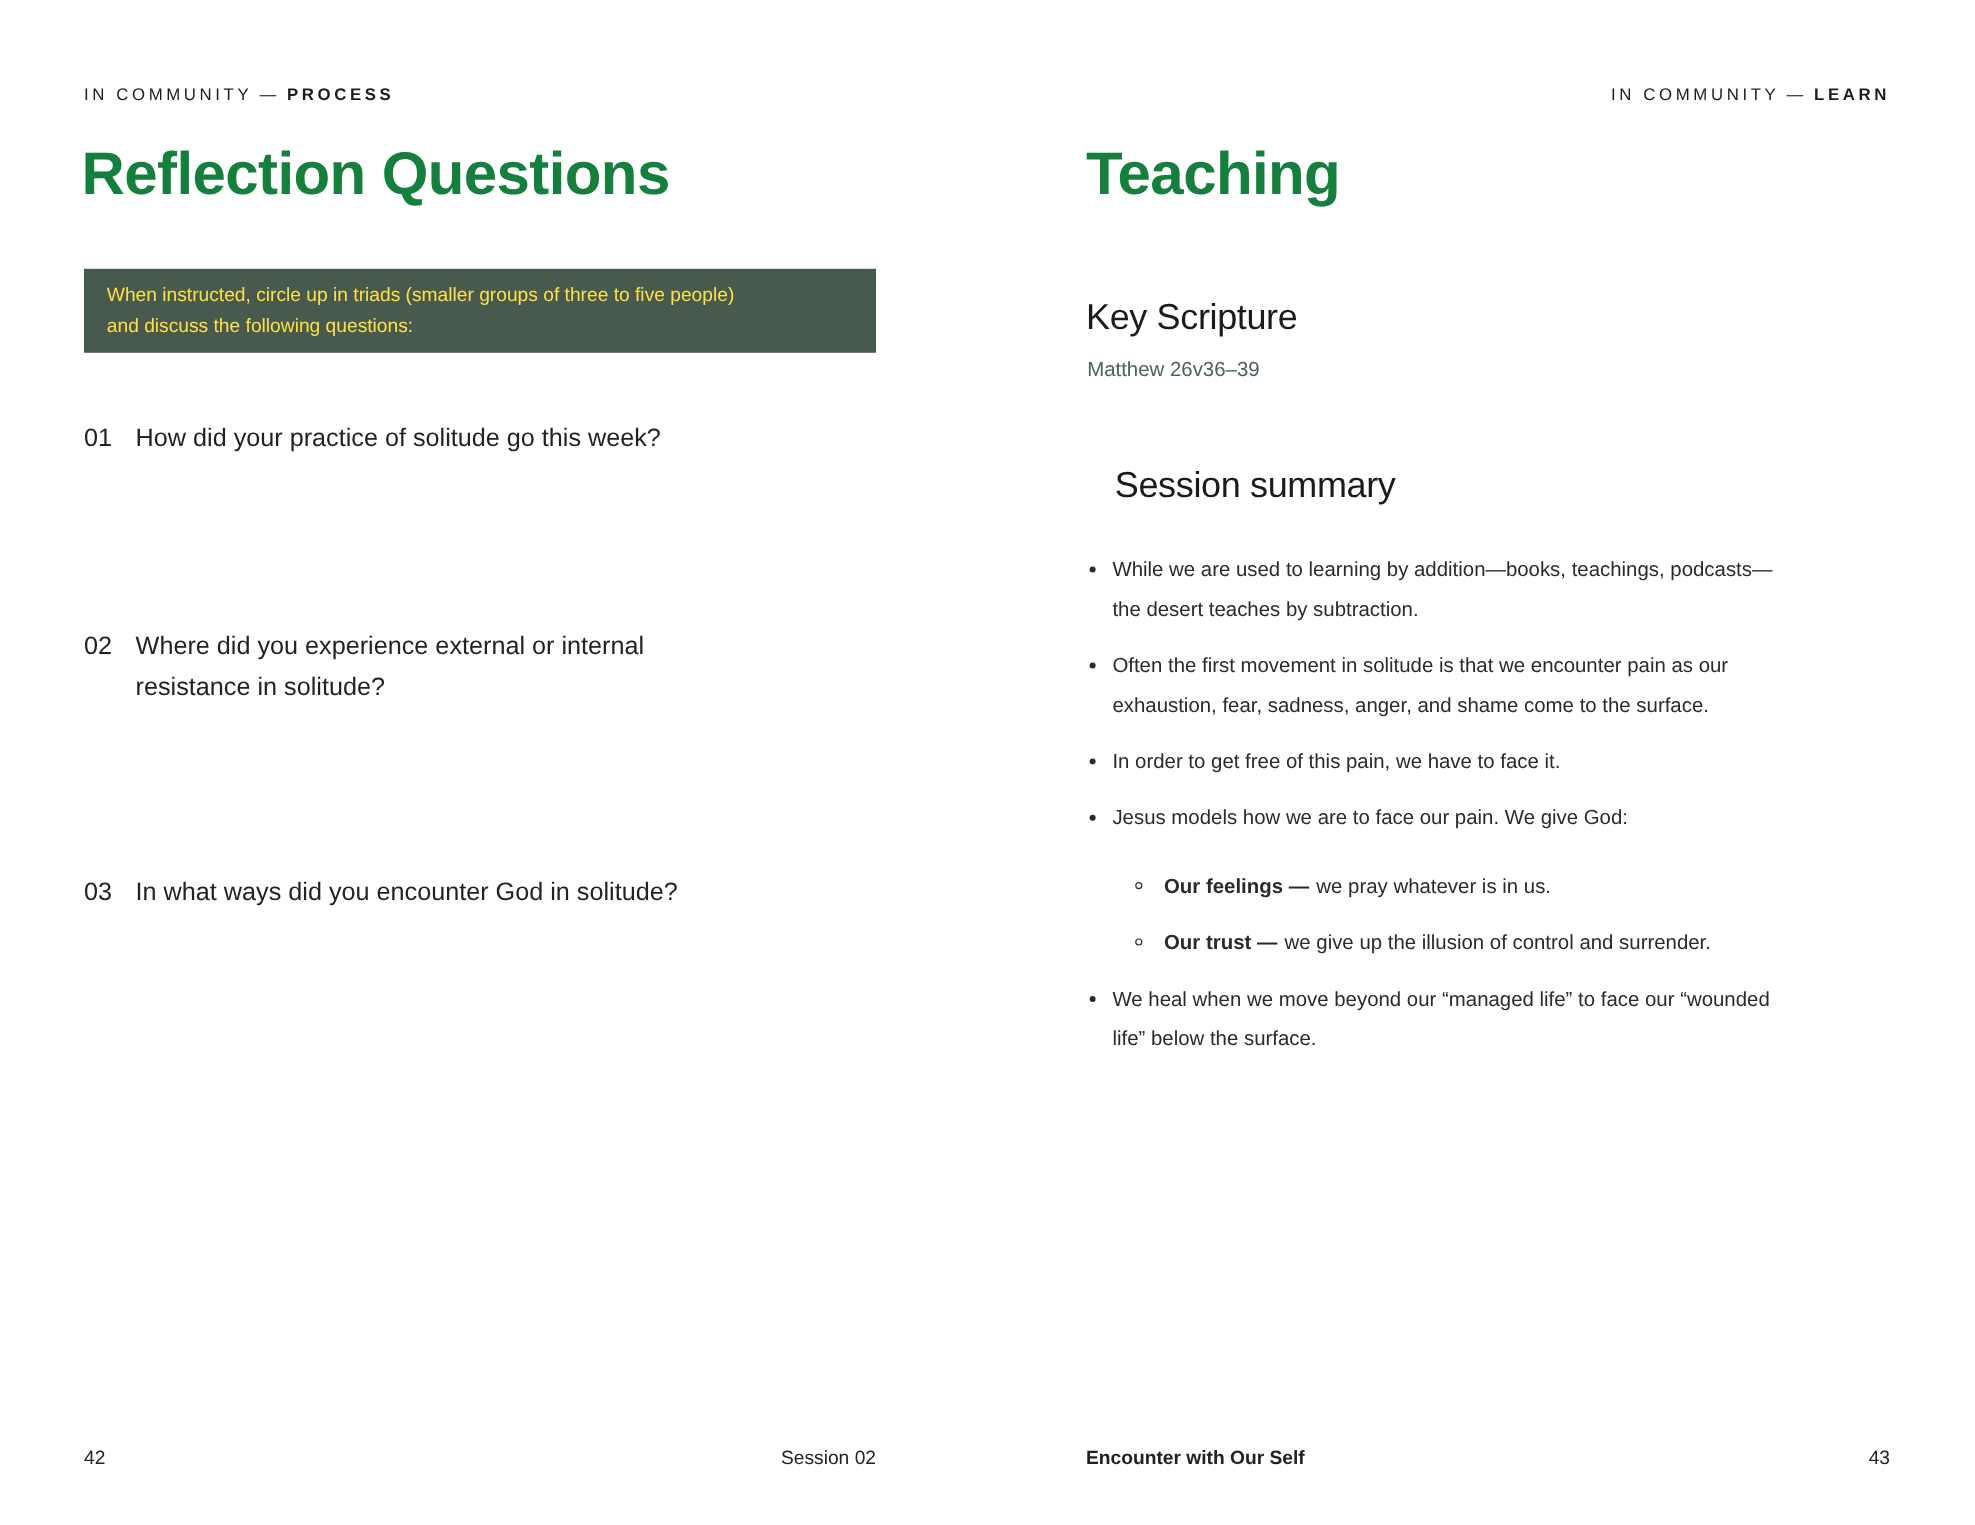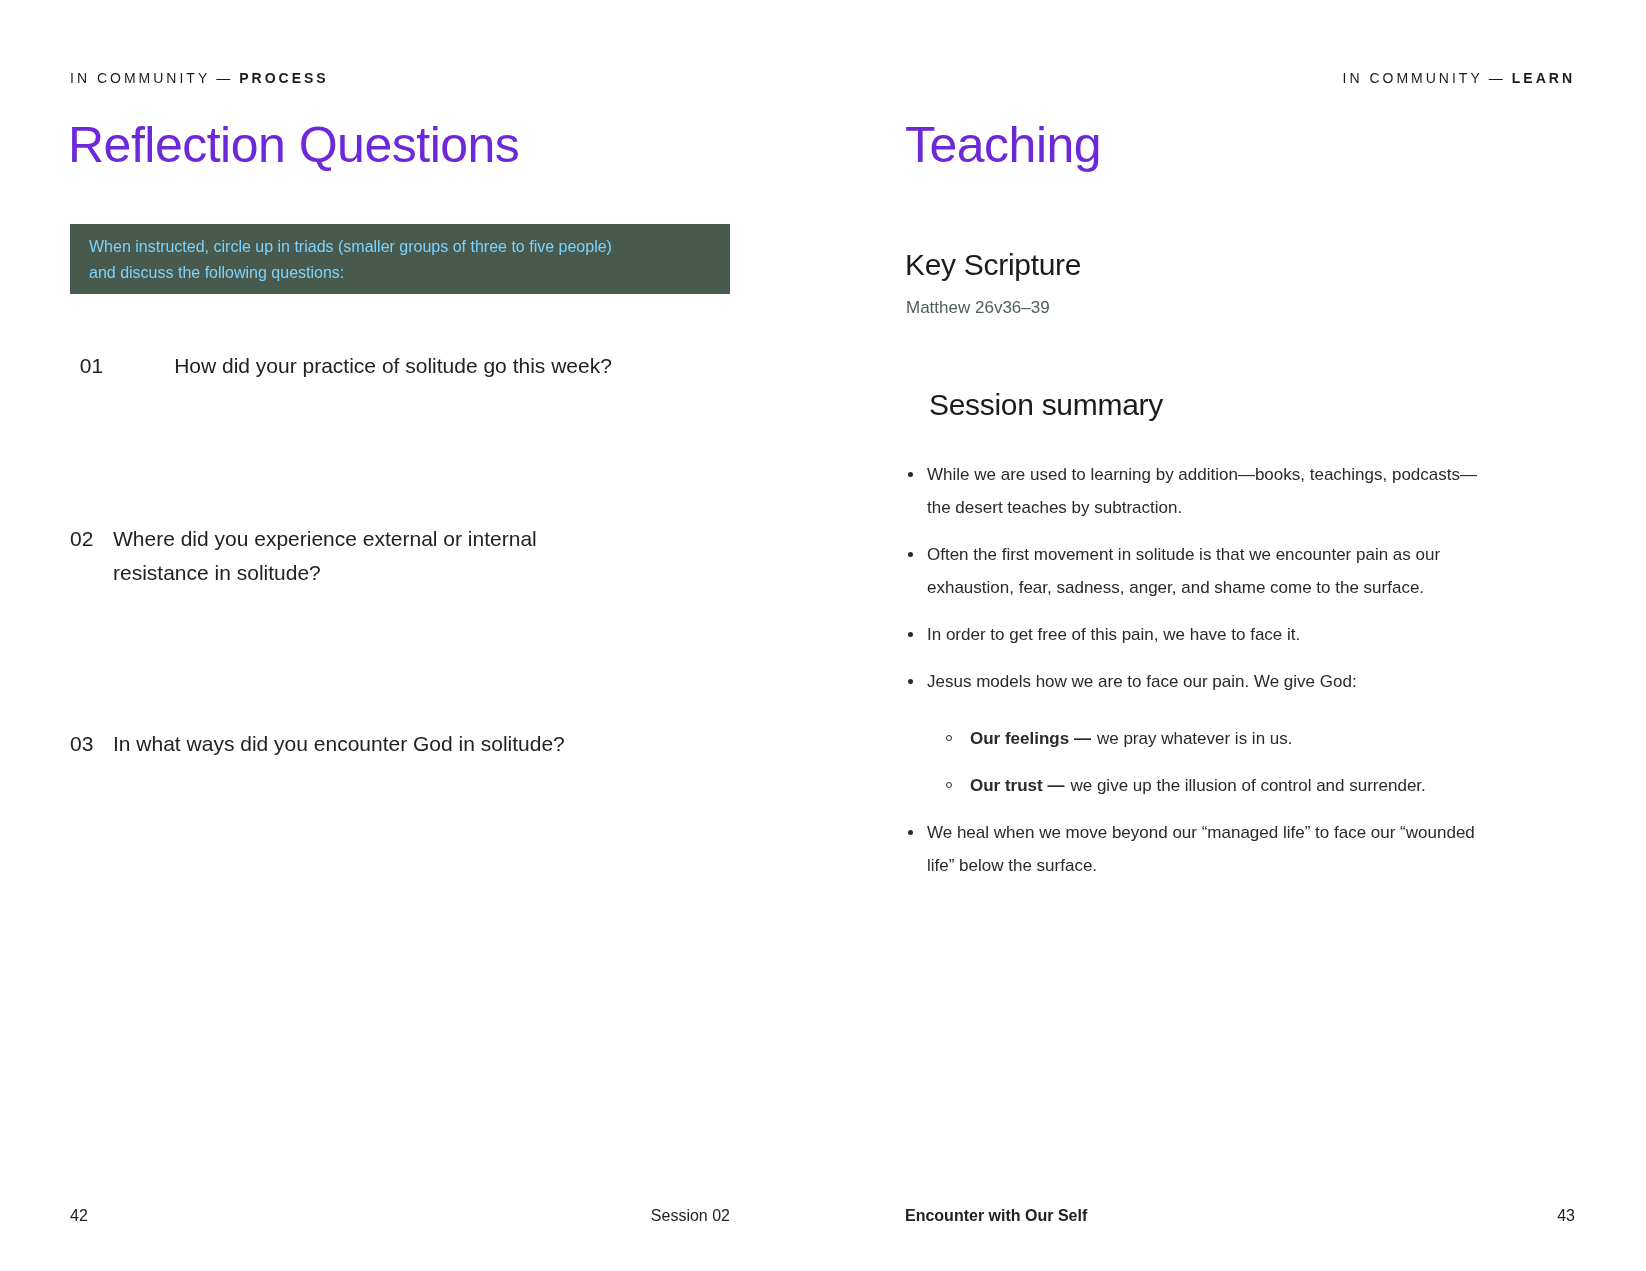--- a/index.html
+++ b/index.html
@@ -26,49 +26,49 @@
   }
   .page.left .eyebrow{left:70px;}
   .page.right .eyebrow{right:71px;text-align:right;}
   .eyebrow .dash{margin:0 6px;}
   .eyebrow .strong{font-weight:700;}
 
   
   .page-title{
     position:absolute;top:116px;margin:0;
     font-size:50px;line-height:58px;
-    font-weight:400;letter-spacing:-0.5px;
-    color:#6d28d9;
+    font-weight:700;letter-spacing:-0.5px;
+    color:#15803d;
   }
   .page.left .page-title{left:68px;}
   .page.right .page-title{left:82px;}
 
   
   .callout{
     position:absolute;left:70px;top:224px;
     width:660px;height:70px;
     box-sizing:border-box;
     background:#485a4e;
-    color:#7dd3fc;
+    color:#fde047;
     font-size:16px;line-height:26px;
     padding:10px 18px 0 19px;
   }
   .callout .line{display:block;}
 
   
   .question{
     position:absolute;left:70px;
     display:flex;
     font-size:21px;line-height:34px;
     color:#222222;
   }
   .question .q-num{width:43px;flex:0 0 43px;}
   .question .q-text{width:560px;}
   .question .q-line{display:block;}
-  .q1{top:349px;text-align:center;}
+  .q1{top:349px;}
   .q2{top:522px;}
   .q3{top:727px;}
 
   
   .section-heading{
     position:absolute;left:82px;margin:0;
     font-size:30px;line-height:38px;
     font-weight:400;letter-spacing:-0.3px;
     color:#1b1b1b;
   }

